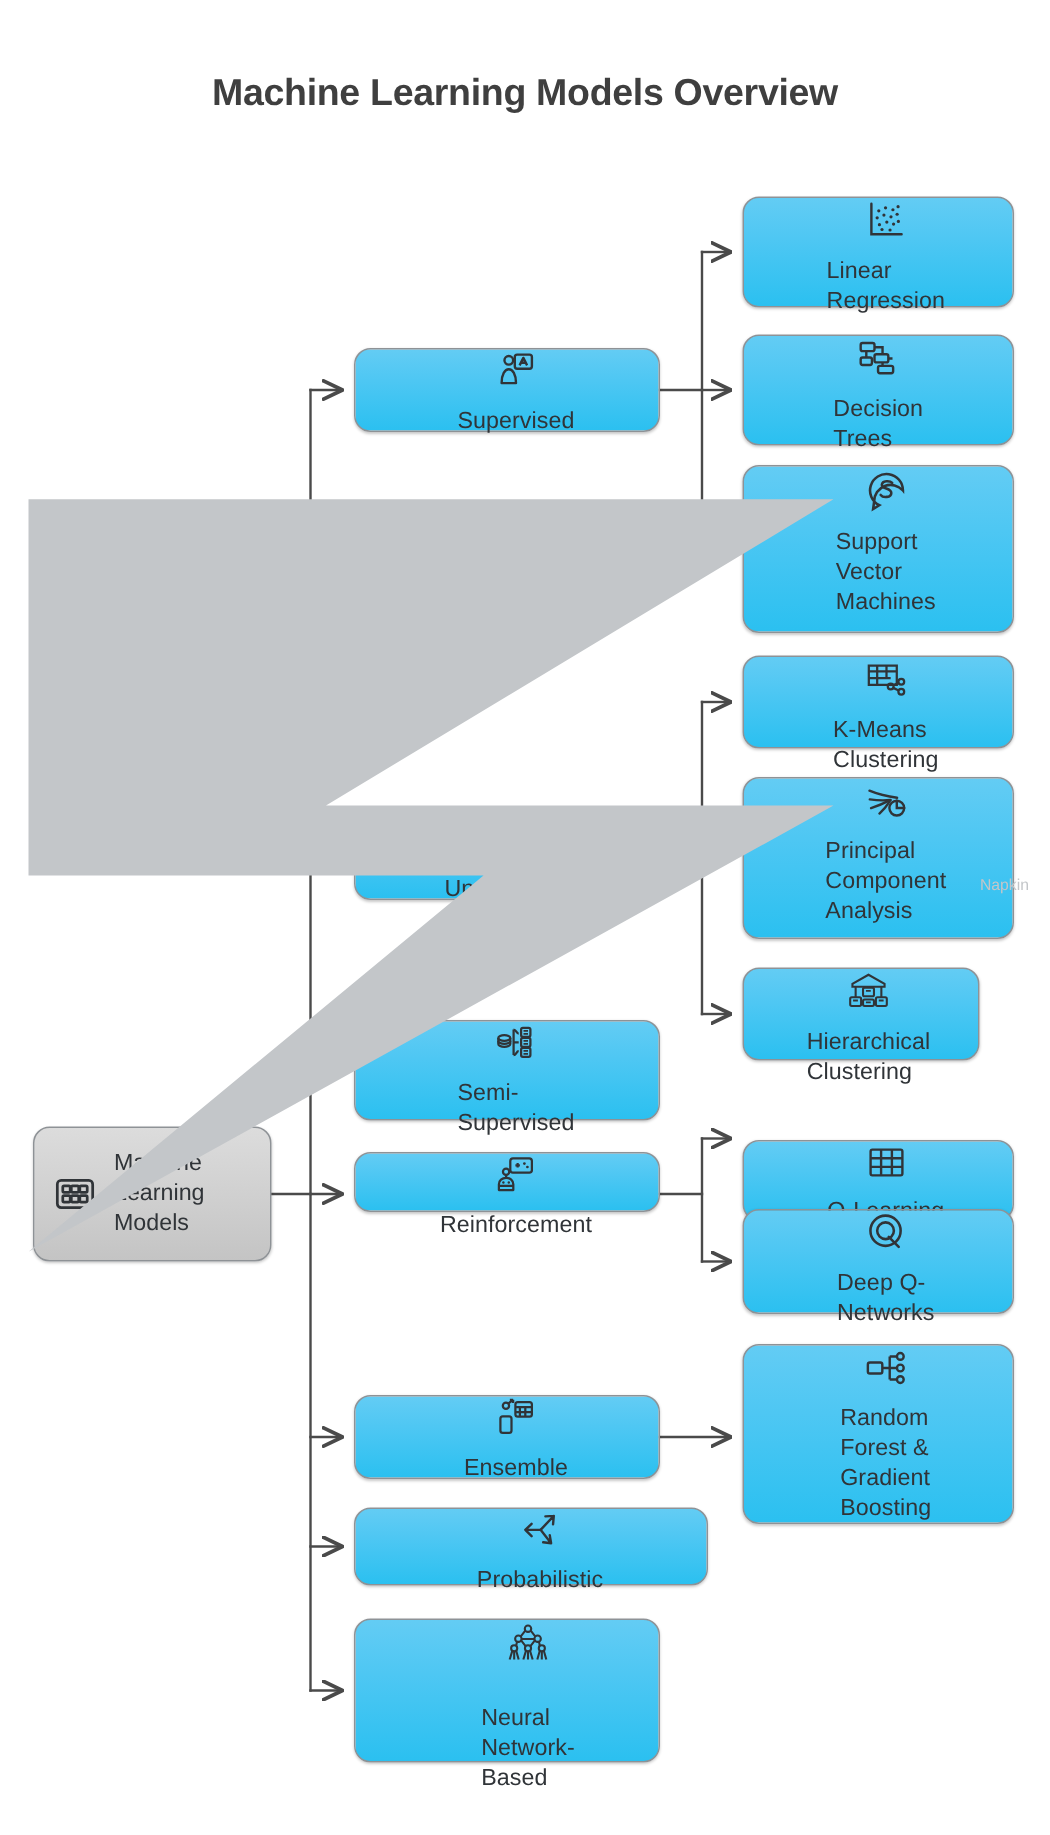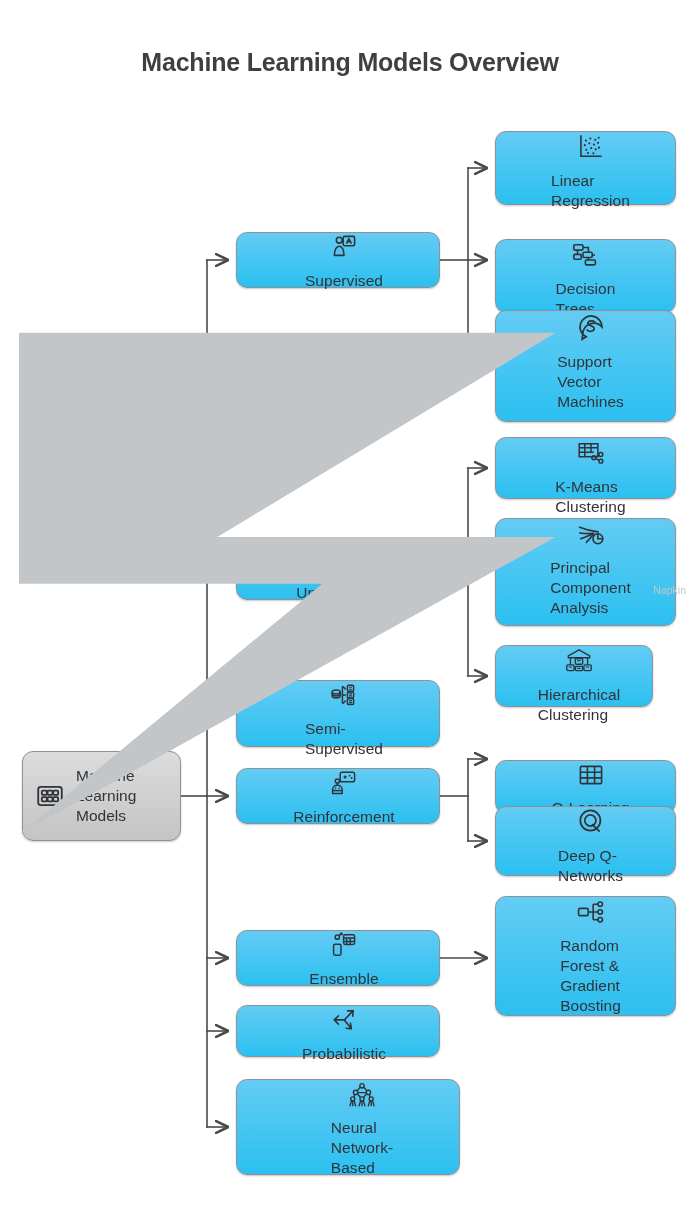--- a/index.html
+++ b/index.html
@@ -143,21 +143,21 @@
         <rect x="17.4" y="4.2" width="6.2" height="6" rx="1.2"></rect>
         <rect x="17.4" y="10.9" width="6.2" height="6" rx="1.2"></rect>
         <rect x="17.4" y="17.6" width="6.2" height="6" rx="1.2"></rect>
         <path d="M19,6.2 h3 M19,8.2 h3 M19,12.9 h3 M19,14.9 h3 M19,19.6 h3 M19,21.6 h3" stroke-width="1.1"></path>
       </svg>
     </span>
     <span class="lbl">Semi-
 Supervised</span>
   </div>
 
-  <div class="node node-blue" style="left:236px;top:768px;width:204px;height:56px;padding-left:12px;gap:10px;">
+  <div class="node node-blue" style="left:236px;top:768px;width:204px;height:40px;padding-left:12px;gap:10px;">
     <span class="ico" style="width:28px;height:28px;">
       <svg viewBox="0 0 28 28" fill="none" stroke="#303438" stroke-width="1.5" stroke-linejoin="round">
         <rect x="10.2" y="3.2" width="14.4" height="9.6" rx="1.8"></rect>
         <path d="M13.6,7.9 h3 M15.1,6.4 v3"></path>
         <circle cx="19.6" cy="6.7" r="0.9" fill="#303438" stroke="none"></circle>
         <circle cx="21.6" cy="9" r="0.9" fill="#303438" stroke="none"></circle>
         <circle cx="7.4" cy="12.1" r="2.1"></circle>
         <path d="M7.4,14.2 V16.2"></path>
         <path d="M2.6,24.4 V20.5 C2.6,18.1 4.7,16.2 7.4,16.2 C10.1,16.2 12.2,18.1 12.2,20.5 V24.4 Z"></path>
         <path d="M2.6,21.6 H12.2"></path>
@@ -174,32 +174,32 @@
         <rect x="3.6" y="13.2" width="7.4" height="11" rx="1.6"></rect>
         <circle cx="7.3" cy="6.2" r="2.1"></circle>
         <path d="M9,4.6 L12.1,2.2 M12.1,2.2 H9.9 M12.1,2.2 V4.3"></path>
         <rect x="13.6" y="3.8" width="11" height="9.6" rx="1.6"></rect>
         <path d="M13.6,7 H24.6 M16.6,7 V13.4 M20.2,7 V13.4 M13.6,10.4 H24.6"></path>
       </svg>
     </span>
     <span class="lbl">Ensemble</span>
   </div>
 
-  <div class="node node-blue" style="left:236px;top:1005px;width:204px;height:52px;padding-left:12px;gap:10px;">
+  <div class="node node-blue" style="left:236px;top:1005px;width:236px;height:52px;padding-left:12px;gap:10px;">
     <span class="ico" style="width:28px;height:28px;">
       <svg viewBox="0 0 28 28" fill="none" stroke="#303438" stroke-width="1.6" stroke-linejoin="round" stroke-linecap="round">
         <path d="M14.4,13.9 L23.2,4.6 M23.2,4.6 L17.6,4.9 M23.2,4.6 L22.7,10.2"></path>
         <path d="M14.4,13.9 L4.2,13.9 M4.2,13.9 L8.4,9.9 M4.2,13.9 L8.4,18.1"></path>
         <path d="M14.4,13.9 L21.4,22.8 M21.4,22.8 L20.5,17.4 M21.4,22.8 L16.1,22.2"></path>
       </svg>
     </span>
     <span class="lbl">Probabilistic</span>
   </div>
 
-  <div class="node node-blue" style="left:236px;top:1079px;width:224px;height:96px;padding-left:28px;gap:8px;">
+  <div class="node node-blue" style="left:236px;top:1079px;width:204px;height:96px;padding-left:28px;gap:26px;">
     <span class="ico" style="width:30px;height:30px;">
       <svg viewBox="0 0 28 28" fill="none" stroke="#303438" stroke-width="1.3">
         <circle cx="14" cy="5.4" r="2"></circle>
         <circle cx="8" cy="11.6" r="2"></circle>
           <circle cx="20" cy="11.6" r="2"></circle>
         <circle cx="5.4" cy="17.6" r="1.9"></circle>
           <circle cx="14" cy="17.6" r="1.9"></circle>
           <circle cx="22.6" cy="17.6" r="1.9"></circle>
         <path d="M12.3,6.6 L9.4,10.3 M15.7,6.6 L18.6,10.3 M9.7,12.7 L12.5,16.3 M18.3,12.7 L15.5,16.3
                  M6.6,16.2 L7.2,13.4 M21.4,16.2 L20.8,13.4 M9.9,11.8 H18.1"></path>
@@ -232,21 +232,21 @@
             <circle cx="11.2" cy="19.6" r="1"></circle>
           <circle cx="16.2" cy="19.9" r="1"></circle>
             <circle cx="21.4" cy="14.6" r="1"></circle>
         </g>
       </svg>
     </span>
     <span class="lbl">Linear
 Regression</span>
   </div>
 
-  <div class="node node-blue" style="left:495px;top:223px;width:181px;height:74px;padding-left:0;gap:9px;margin-top:16px;">
+  <div class="node node-blue" style="left:495px;top:223px;width:181px;height:74px;padding-left:0;gap:9px;">
     <span class="ico" style="width:30px;height:30px;">
       <svg viewBox="0 0 28 28" fill="none" stroke="#303438" stroke-width="1.5">
         <rect x="2.6" y="4.4" width="8.6" height="5" rx="1.2"></rect>
         <rect x="11.2" y="11.4" width="8.6" height="5" rx="1.2"></rect>
         <rect x="2.6" y="13.4" width="7" height="4.6" rx="1.2"></rect>
         <rect x="13.4" y="18.6" width="9.4" height="4.6" rx="1.2"></rect>
         <path d="M11.2,7 H16.2 V11.4 M6.1,9.4 V13.4 M19.8,14 H22.4 M16.2,16.4 V18.6"></path>
       </svg>
     </span>
     <span class="lbl">Decision

